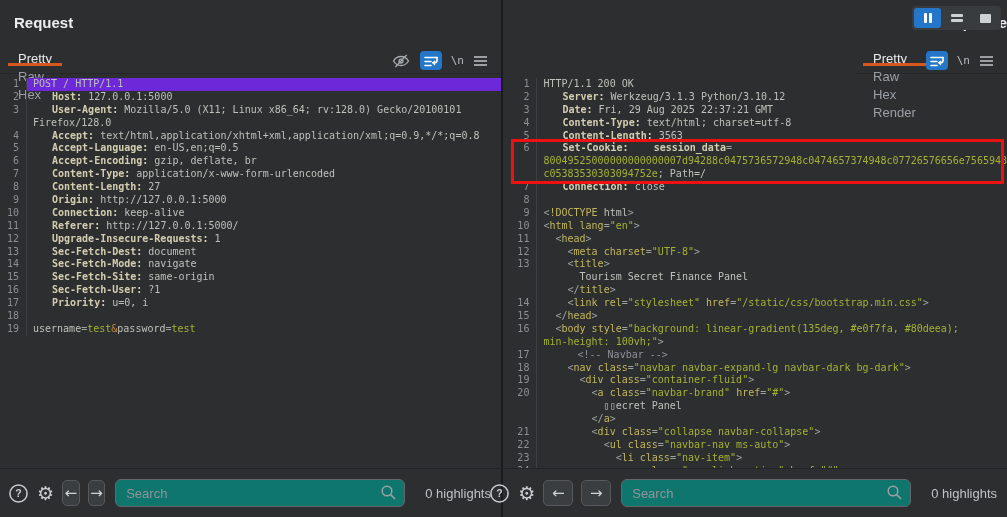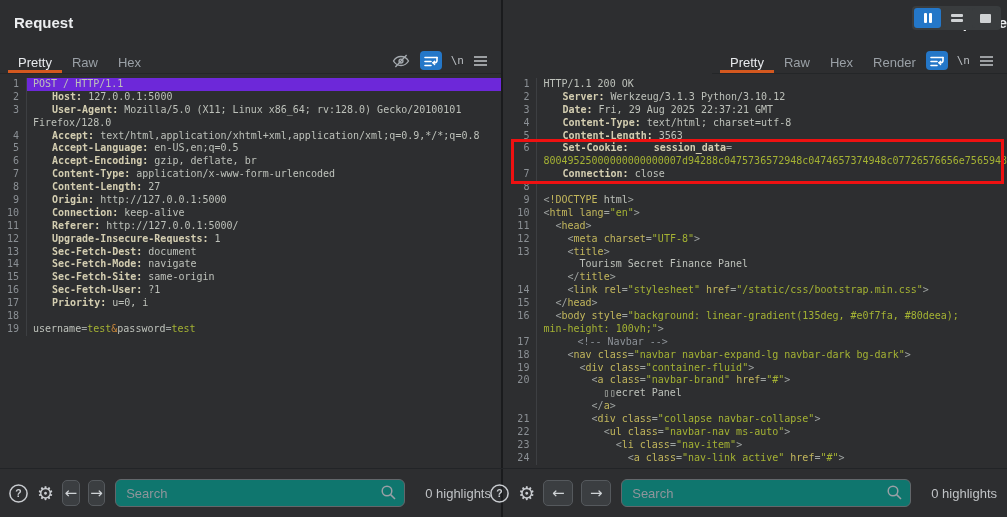--- a/index.html
+++ b/index.html
@@ -11,21 +11,21 @@
   html,body{background:#202124;}
   body{font-family:"Liberation Sans",sans-serif;}
   .app{width:1007px;height:517px;background:var(--bg);display:flex;position:relative;overflow:hidden;}
   .panel{height:385px;display:flex;flex-direction:column;position:relative;background:var(--bg);}
   .panel.left{width:501px;}
   .panel.right{width:504px;align-items:flex-end;}
   .divider{width:2px;height:517px;background:#1a1b1d;flex:none;}
   .panel-header{height:48px;flex:none;position:relative;}
   .panel-title{font-size:15px;font-weight:bold;color:#eceef0;padding:14px 0 0 14px;}
   .tabbar{height:26px;flex:none;display:flex;align-items:stretch;justify-content:space-between;border-bottom:1px solid #242628;}
-  .tabs{display:flex;align-items:stretch;padding-left:8px;}
+  .tabs{display:flex;align-items:stretch;padding-left:8px;flex-direction:column;}
   .tab{color:#9aa0a6;font-size:13px;padding:3px 10px 0 10px;position:relative;cursor:default;display:flex;align-items:center;}
   .tab.selected{color:#e8eaed;}
   .tab.selected::after{content:"";position:absolute;left:0;right:0;bottom:0;height:3px;background:var(--accent-orange);}
   .tab-icons{display:flex;align-items:center;gap:9px;padding-right:13px;}
   .icon-btn{display:flex;align-items:center;justify-content:center;}
   .wrap-btn{width:22px;height:19px;background:var(--wrap-blue);border-radius:4px;}
   .nl-glyph{font-family:"DejaVu Sans Mono",monospace;font-size:11px;color:#b9bdc1;}
   .editor{position:relative;flex:none;height:394px;overflow:hidden;padding-top:4px;font-family:"DejaVu Sans Mono",monospace;}
   .code-row{display:flex;height:12.9px;line-height:12.9px;font-size:10px;}
   .ln{width:26px;flex:none;text-align:right;padding-right:7px;color:var(--line-number);font-size:10px;}
@@ -275,20 +275,24 @@
         </div>
         <div class="code-row">
           <span class="ln">6</span>
           <span class="code"><span class="s-hn">Set-Cookie:</span><span class="s-hv"> </span><span class="s-hn">session_data</span><span class="s-sym">=</span></span>
         </div>
         <div class="code-row">
           <span class="ln"></span>
           <span class="code"><span class="s-val">80049525000000000000007d94288c0475736572948c0474657374948c07726576656e7565948</span></span>
         </div>
         <div class="code-row">
+          <span class="ln"></span>
+          <span class="code"><span class="s-val">c05383530303094752e</span><span class="s-hv">; Path=/</span></span>
+        </div>
+        <div class="code-row">
           <span class="ln">7</span>
           <span class="code"><span class="s-hn">Connection:</span><span class="s-hv"> close</span></span>
         </div>
         <div class="code-row">
           <span class="ln">8</span>
           <span class="code"></span>
         </div>
         <div class="code-row">
           <span class="ln">9</span>
           <span class="code"><span class="s-sym">&lt;</span><span class="s-tag">!DOCTYPE</span><span class="s-hv"> html</span><span class="s-sym">&gt;</span></span>

